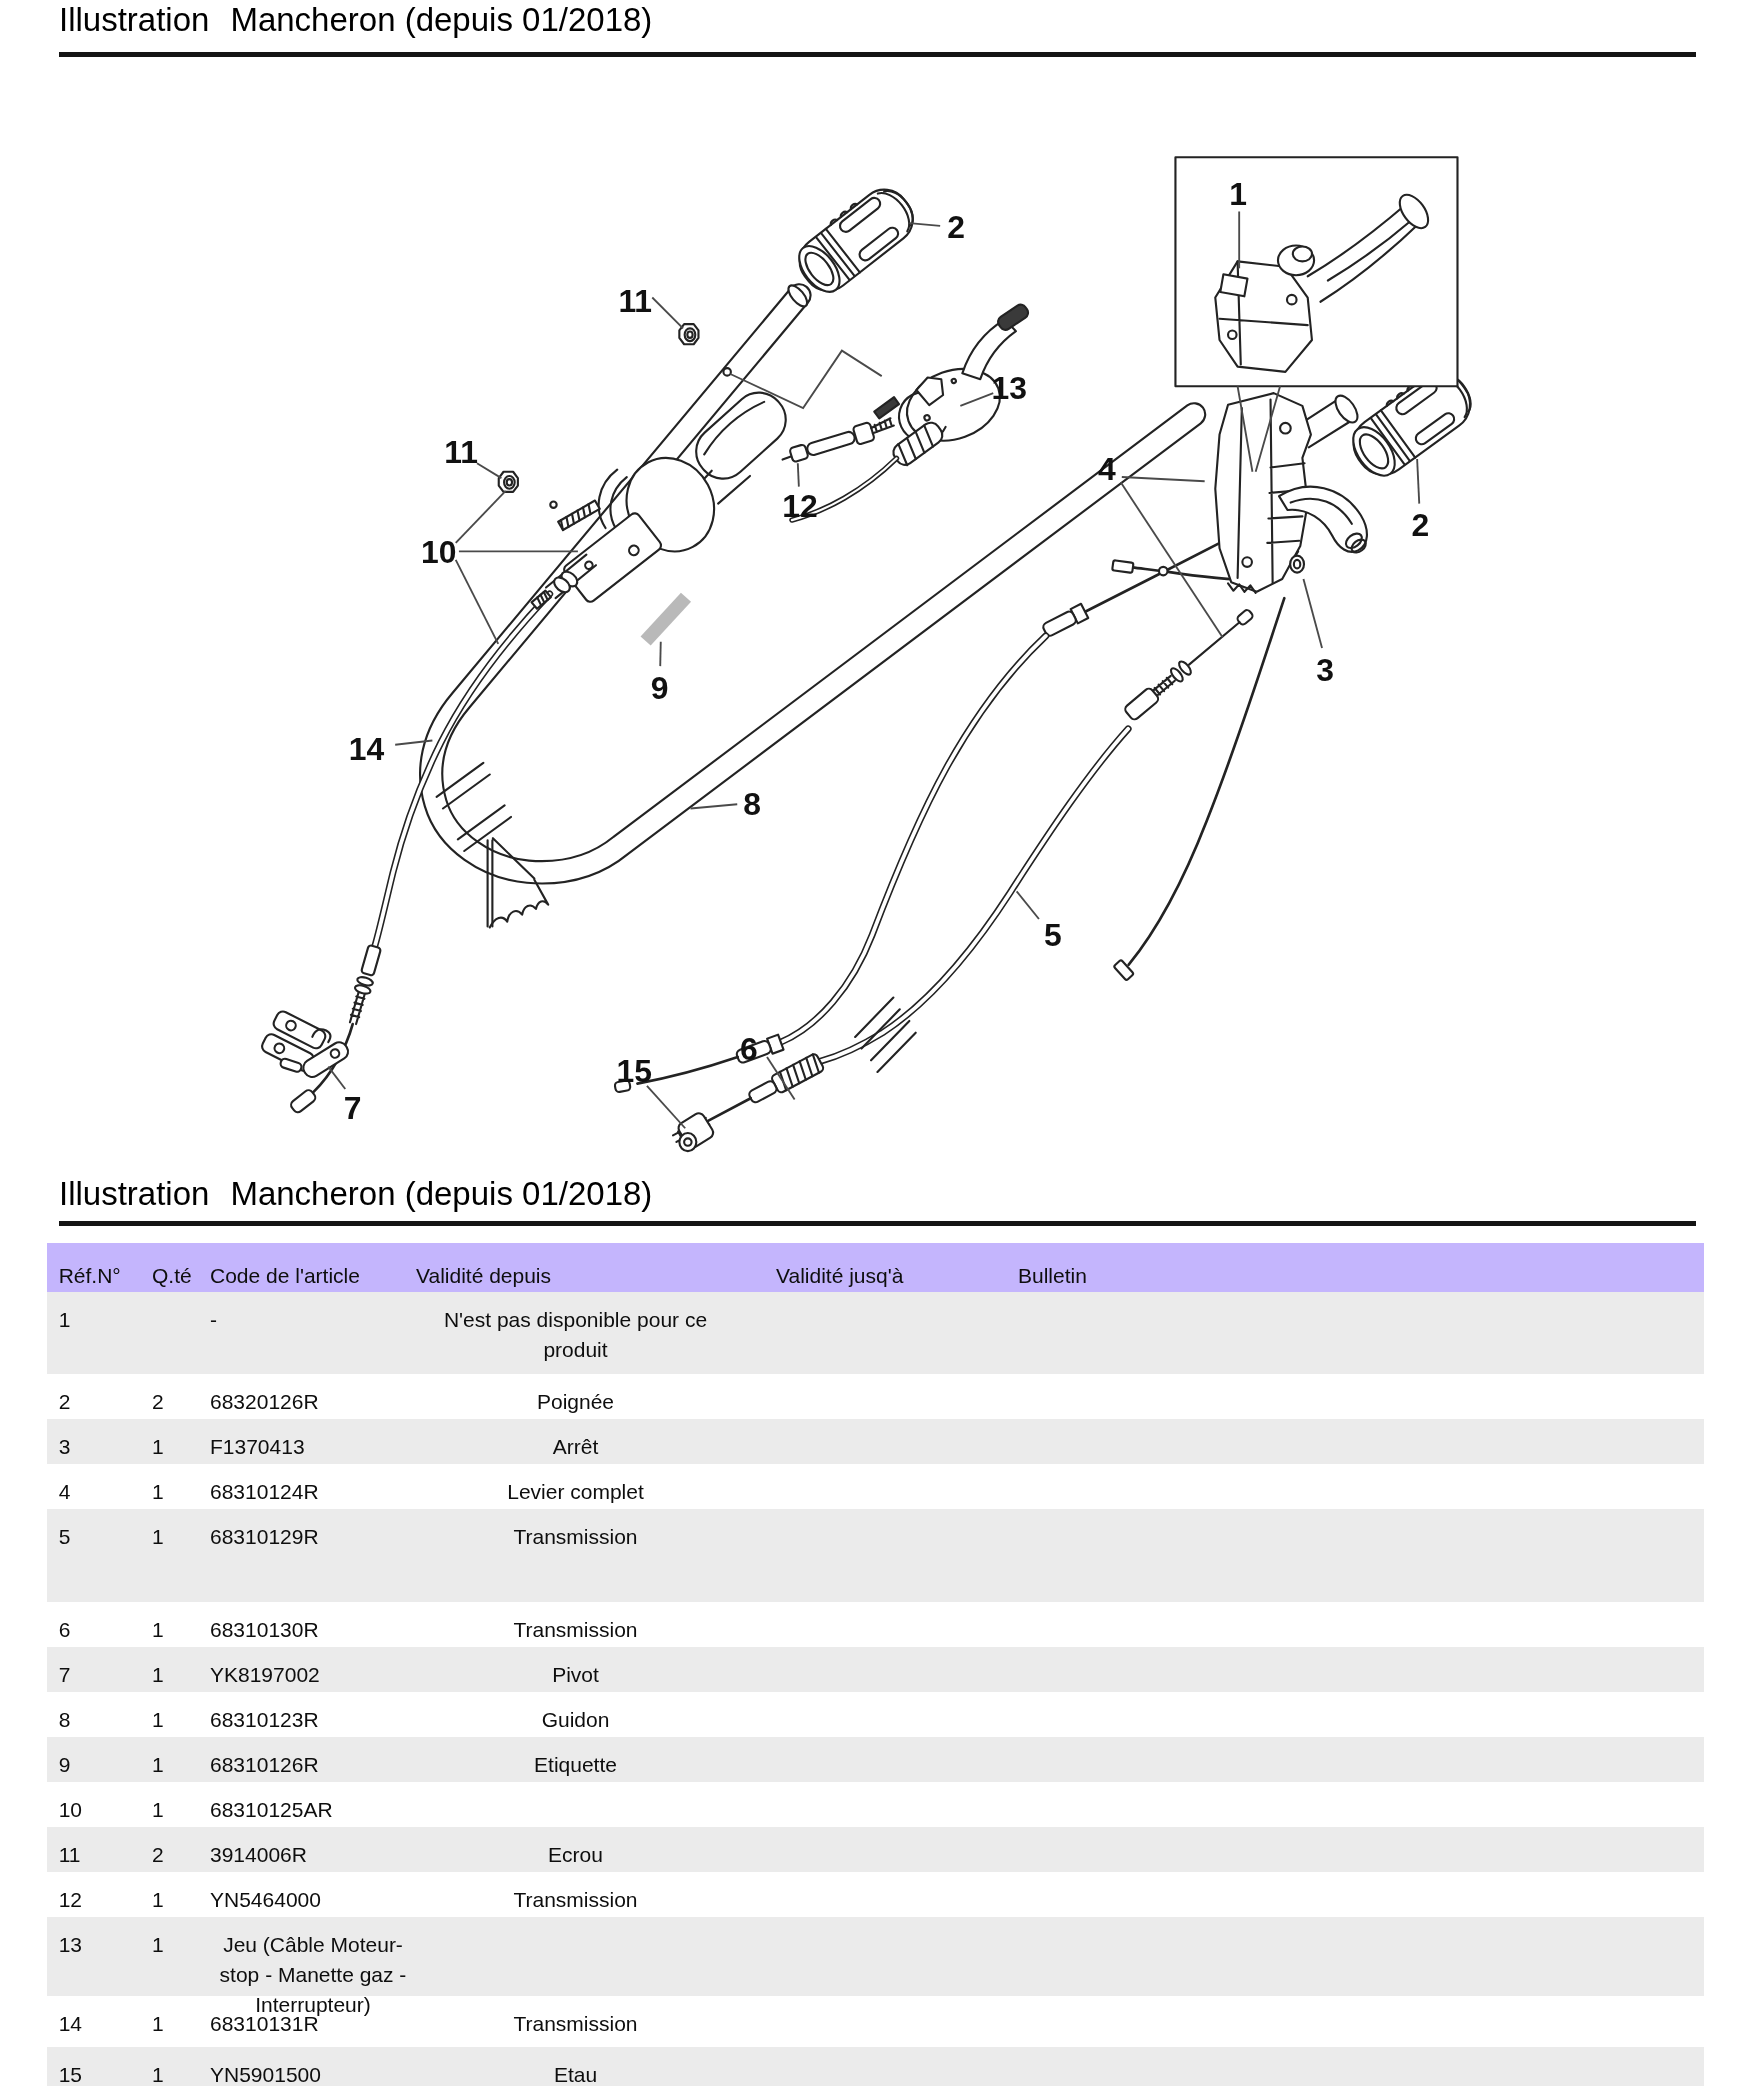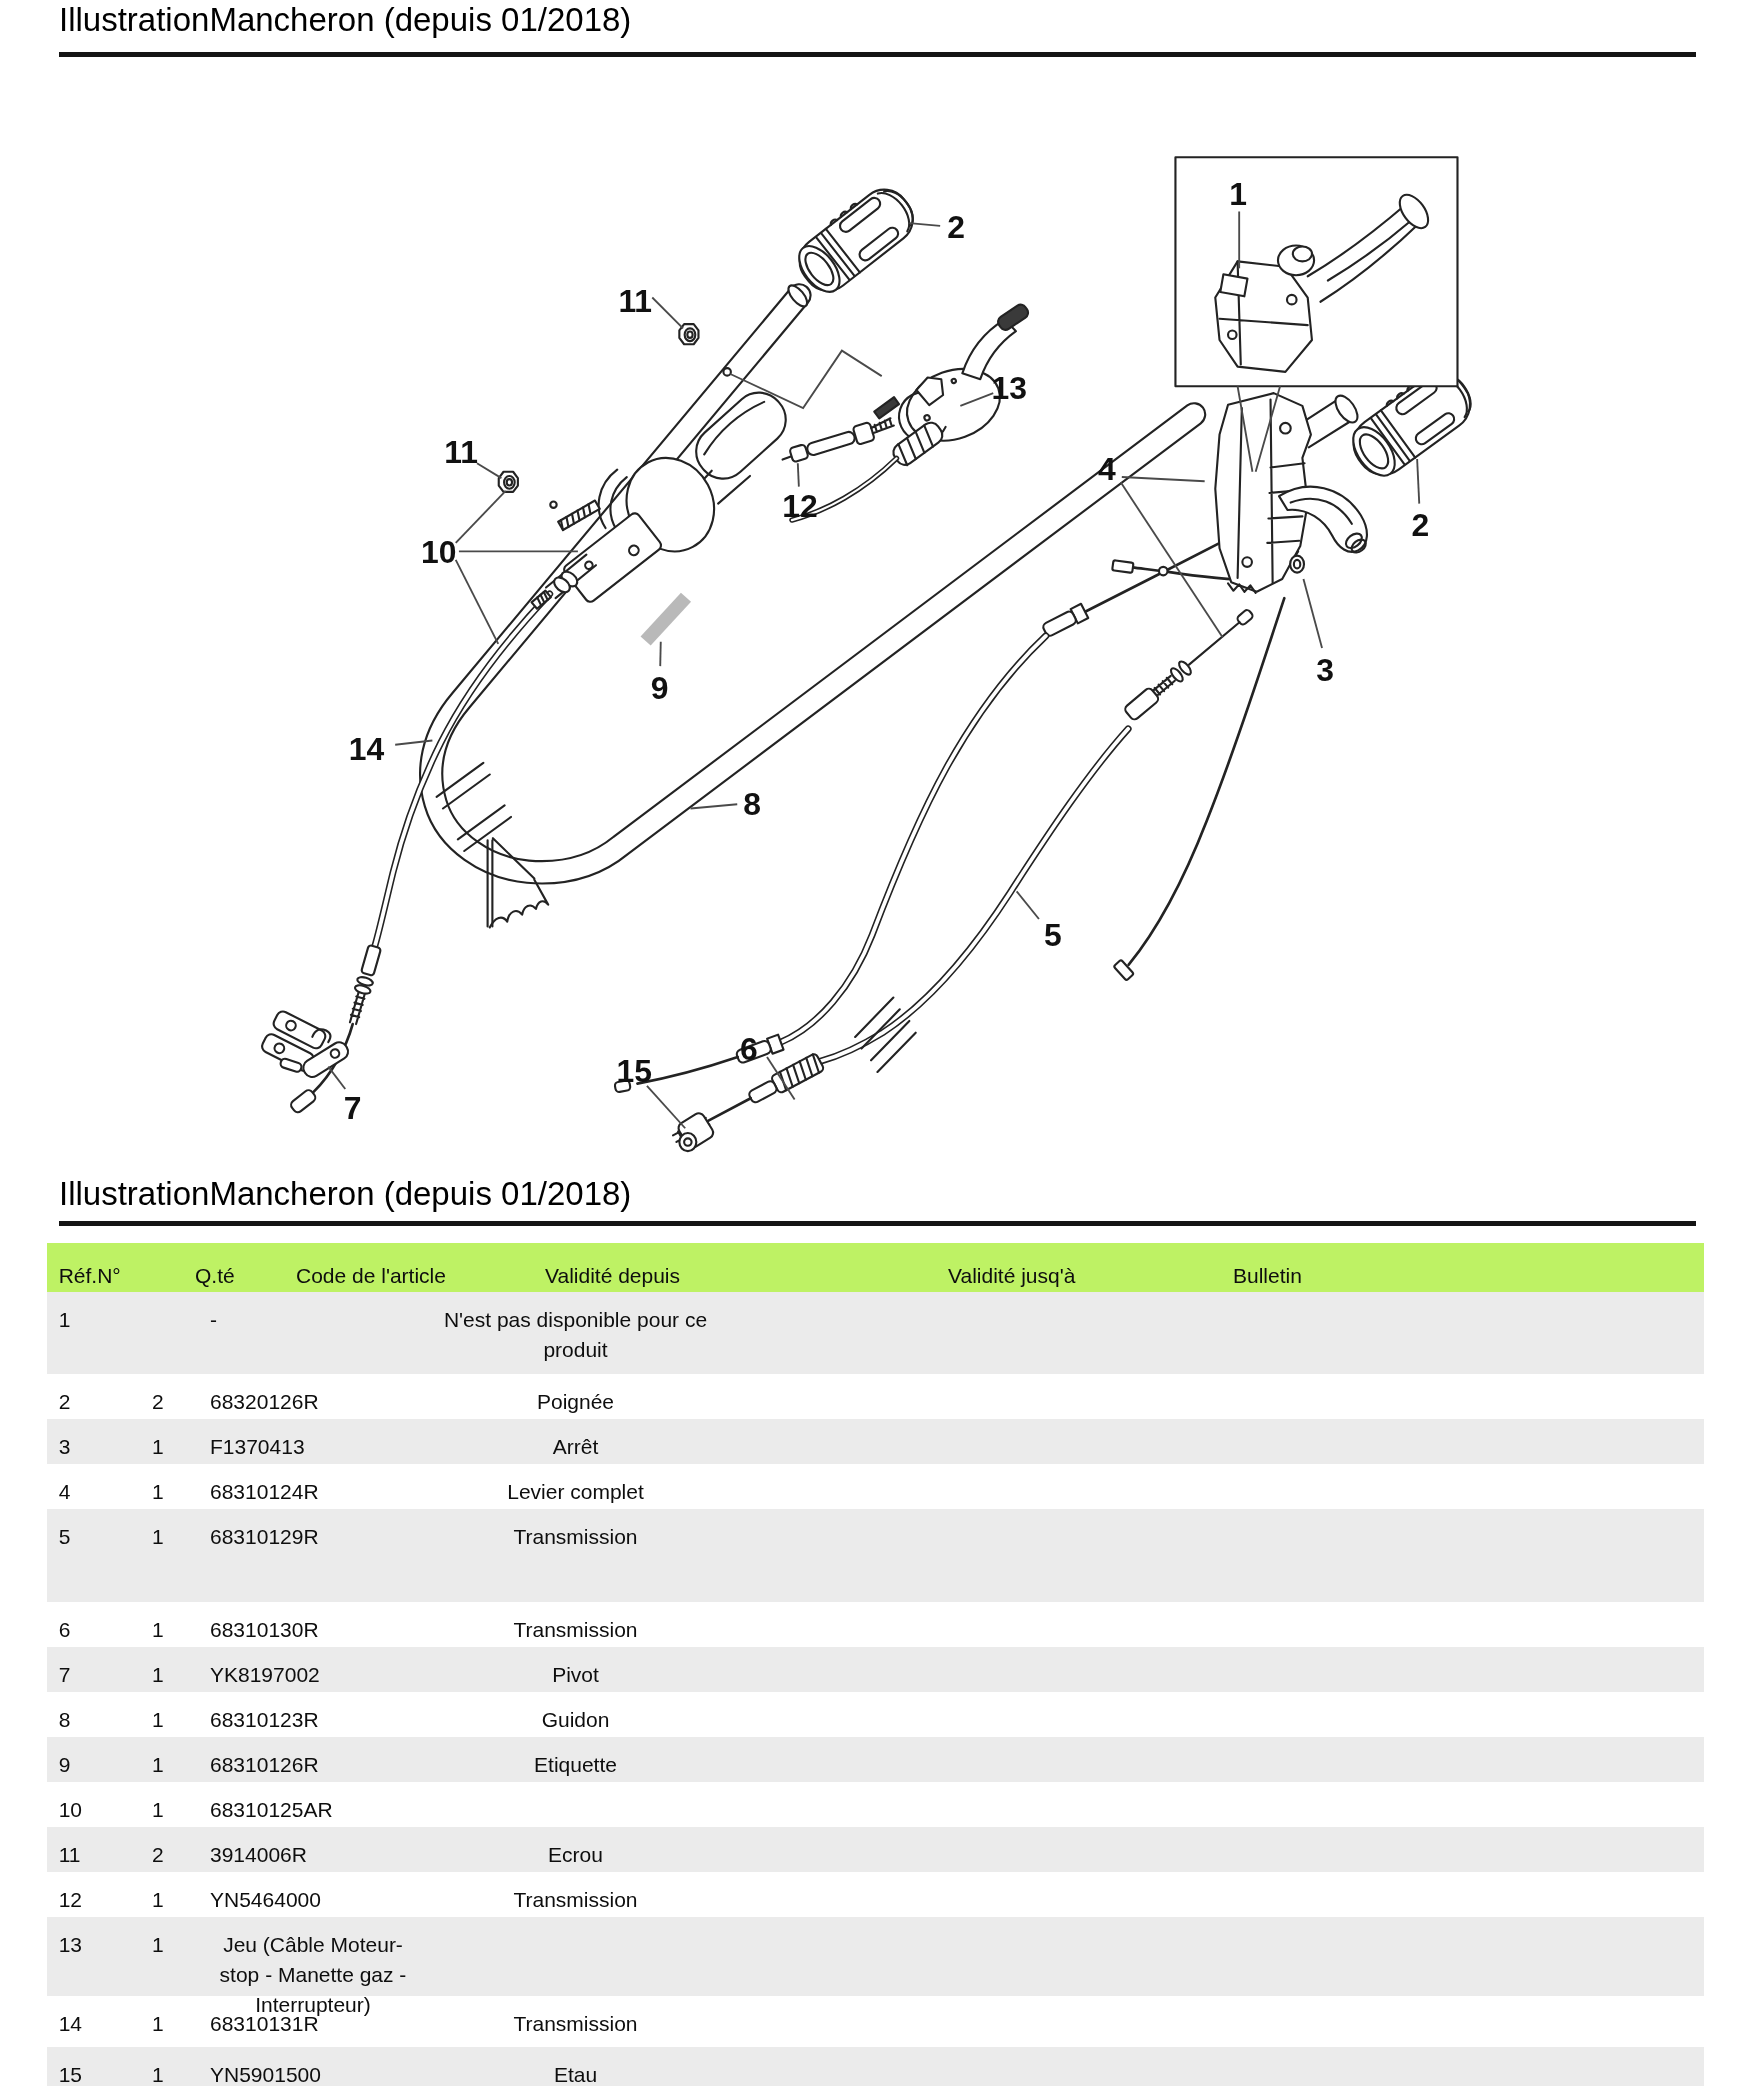--- a/index.html
+++ b/index.html
@@ -1,19 +1,19 @@
 <!DOCTYPE html>
 <html style="font-size:8.5px"><head>
 <meta charset="utf-8">
 <style>
   html,body{margin:0;padding:0;background:#fff;}
   .page{position:relative;width:1756px;height:2087px;background:#fff;overflow:hidden;
         font-family:"Liberation Sans",sans-serif;color:#0e0e0e;}
   .title{position:absolute;left:59px;font-size:33px;color:#000;white-space:nowrap;}
-  .title .t2{}
+  .title .t2{margin-left:21px;}
   .rule{position:absolute;left:59px;width:1637px;height:4.8px;background:#141414;}
   #diagram{position:absolute;left:0;top:0;width:1756px;height:1174px;}
 
   
   .d{stroke:#232323;stroke-width:4;fill:none;stroke-linecap:round;stroke-linejoin:round;}
   .w{fill:#fff;}
   .tube-o{stroke:#232323;stroke-width:46;fill:none;stroke-linecap:round;}
   .tube-i{stroke:#fff;stroke-width:38;fill:none;stroke-linecap:round;}
   .cab-o{stroke:#232323;stroke-width:13;fill:none;stroke-linecap:round;}
   .cab-i{stroke:#fff;stroke-width:7;fill:none;stroke-linecap:round;}
@@ -22,21 +22,21 @@
   .co{font-family:"Liberation Sans",sans-serif;font-weight:600;font-size:60px;fill:#111;
       text-anchor:middle;dominant-baseline:central;}
 
   
   .table{position:absolute;left:47px;top:1243px;width:1657px;}
   .trow{display:grid;grid-template-columns:105px 58px 206px 360px 242px 236px 303px 148px;
         overflow:visible;}
   .trow.shade{background:#ebebeb;}
   .cell{font-size:21px;line-height:30px;padding-top:12.7px;overflow:visible;}
   .c0{padding-left:11.7px;}
-  .hrow{height:49px;background:#bef264;gap:43px;}
+  .hrow{height:49px;background:#c4b5fd;}
   .hrow .cell{padding-top:18px;}
   .inner{display:block;text-align:center;}
   .c3 .inner{max-width:319px;}
   .c6 .inner{max-width:300px;position:relative;z-index:2;}
 </style>
 </head>
 <body>
 
 <div class="page">
 

